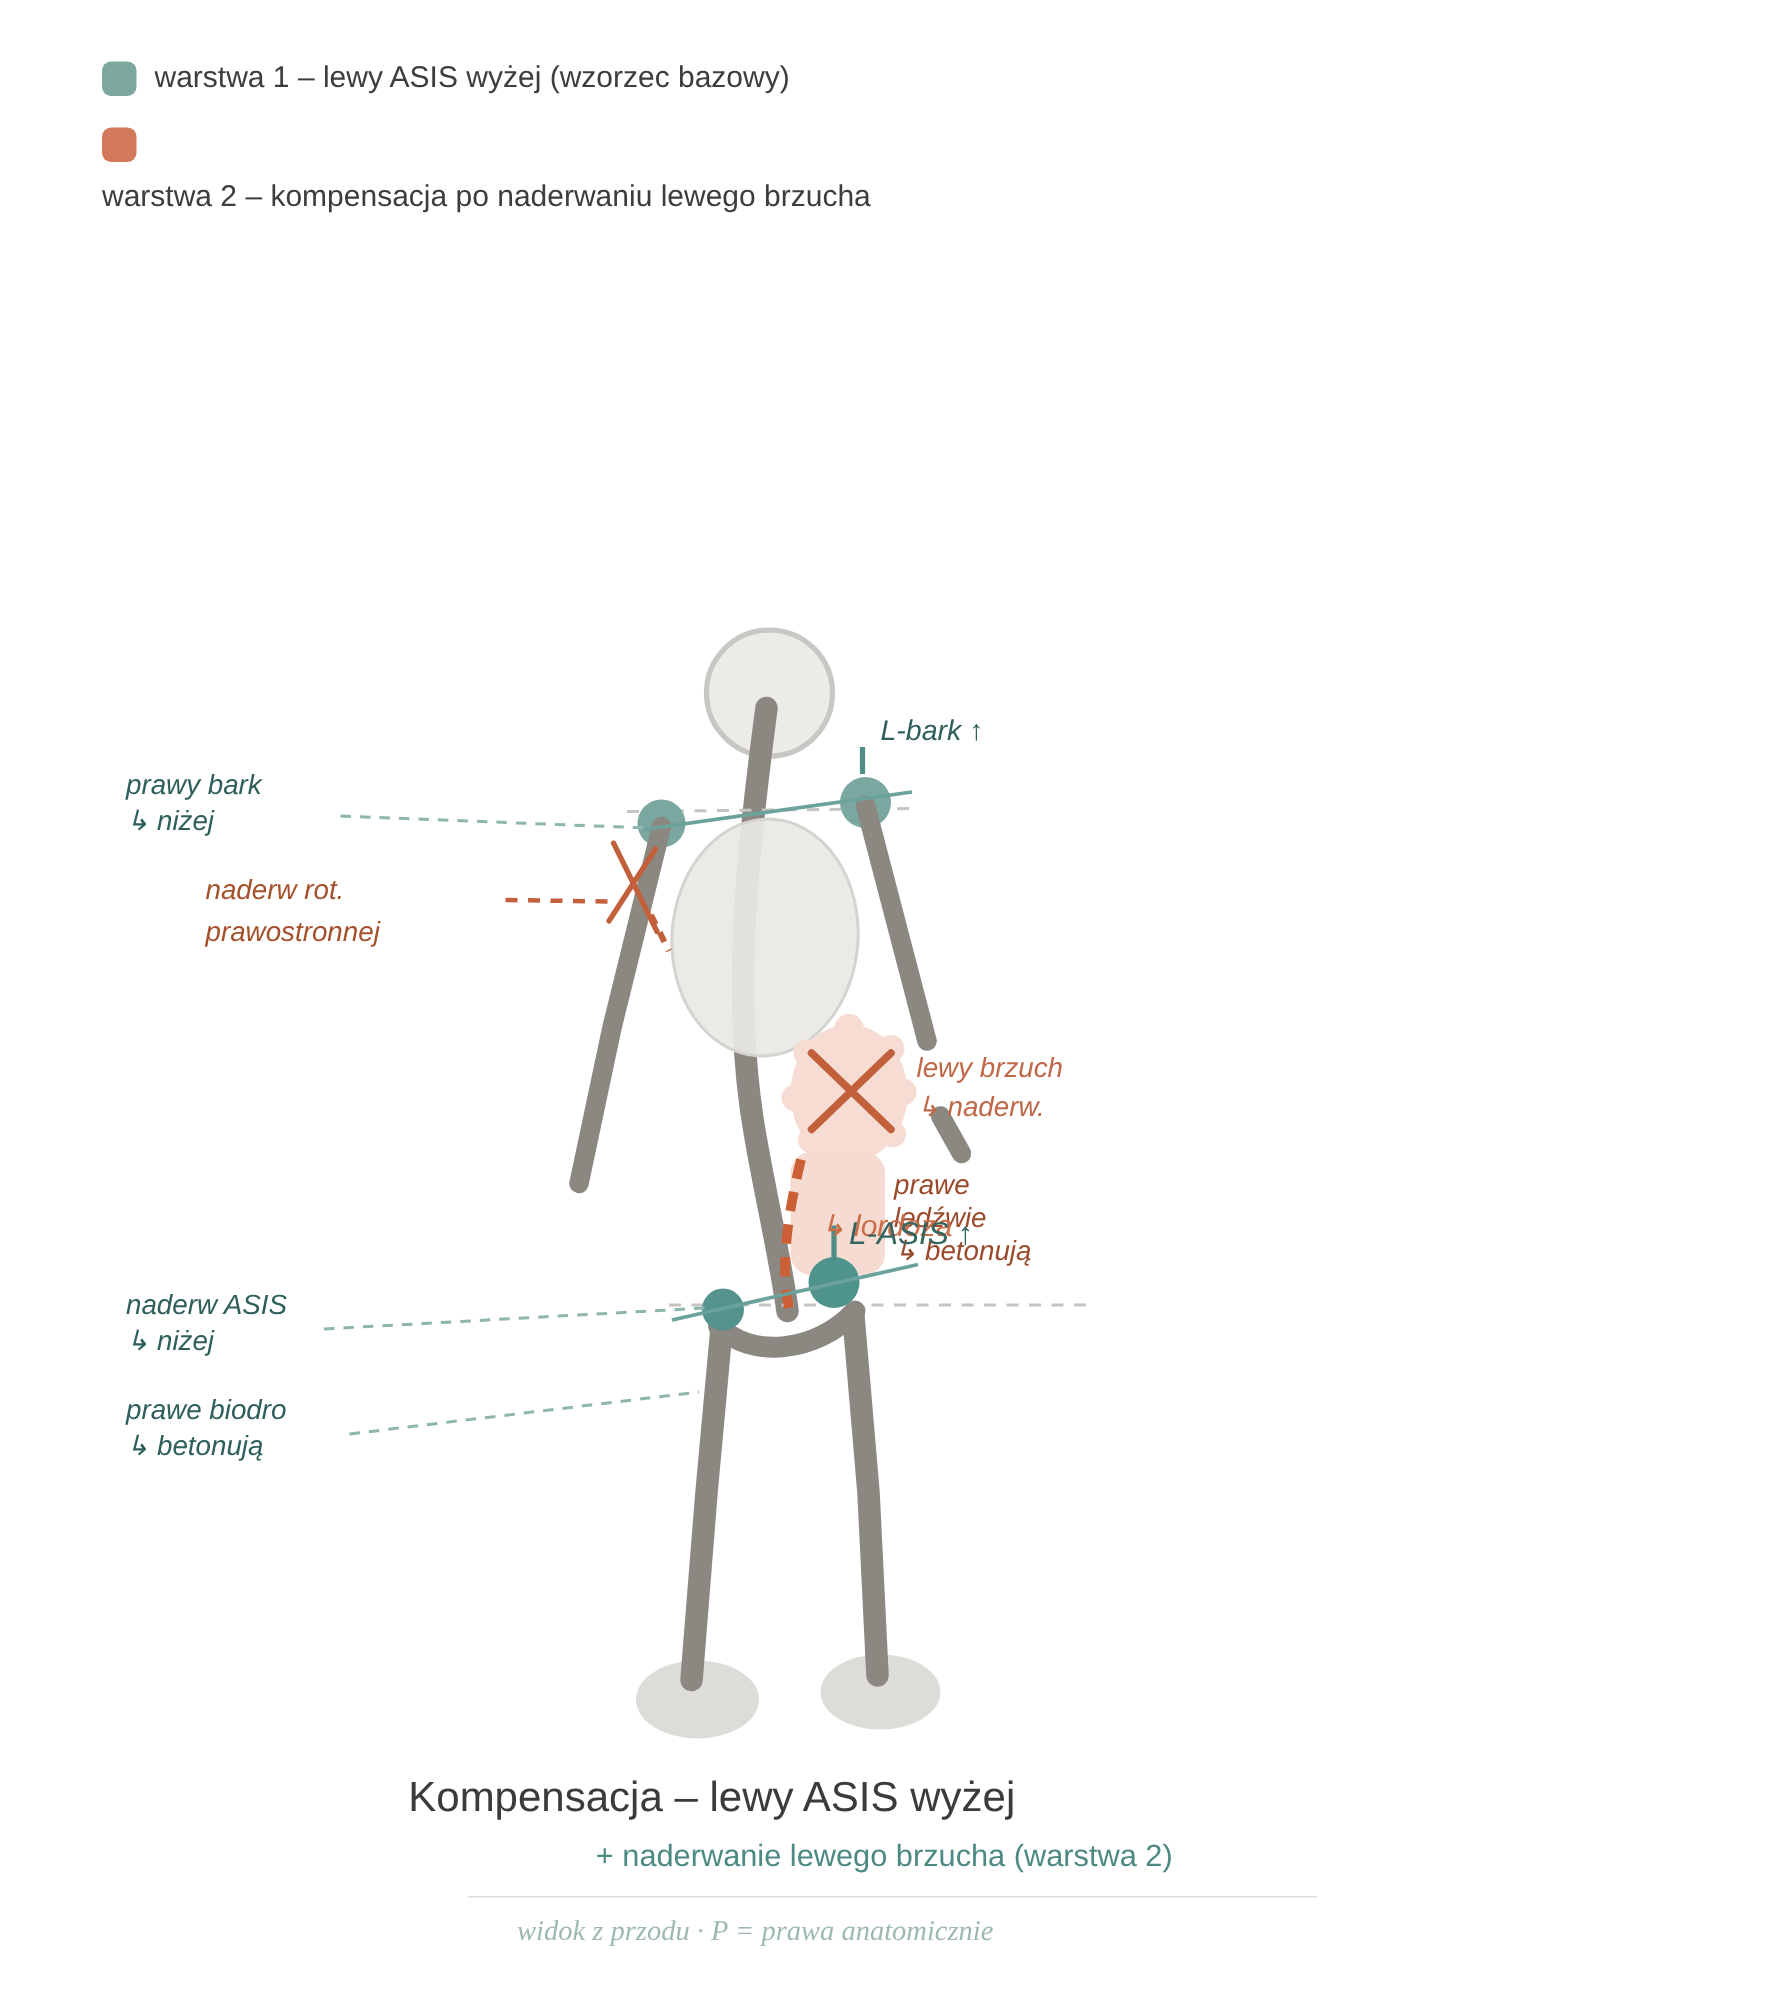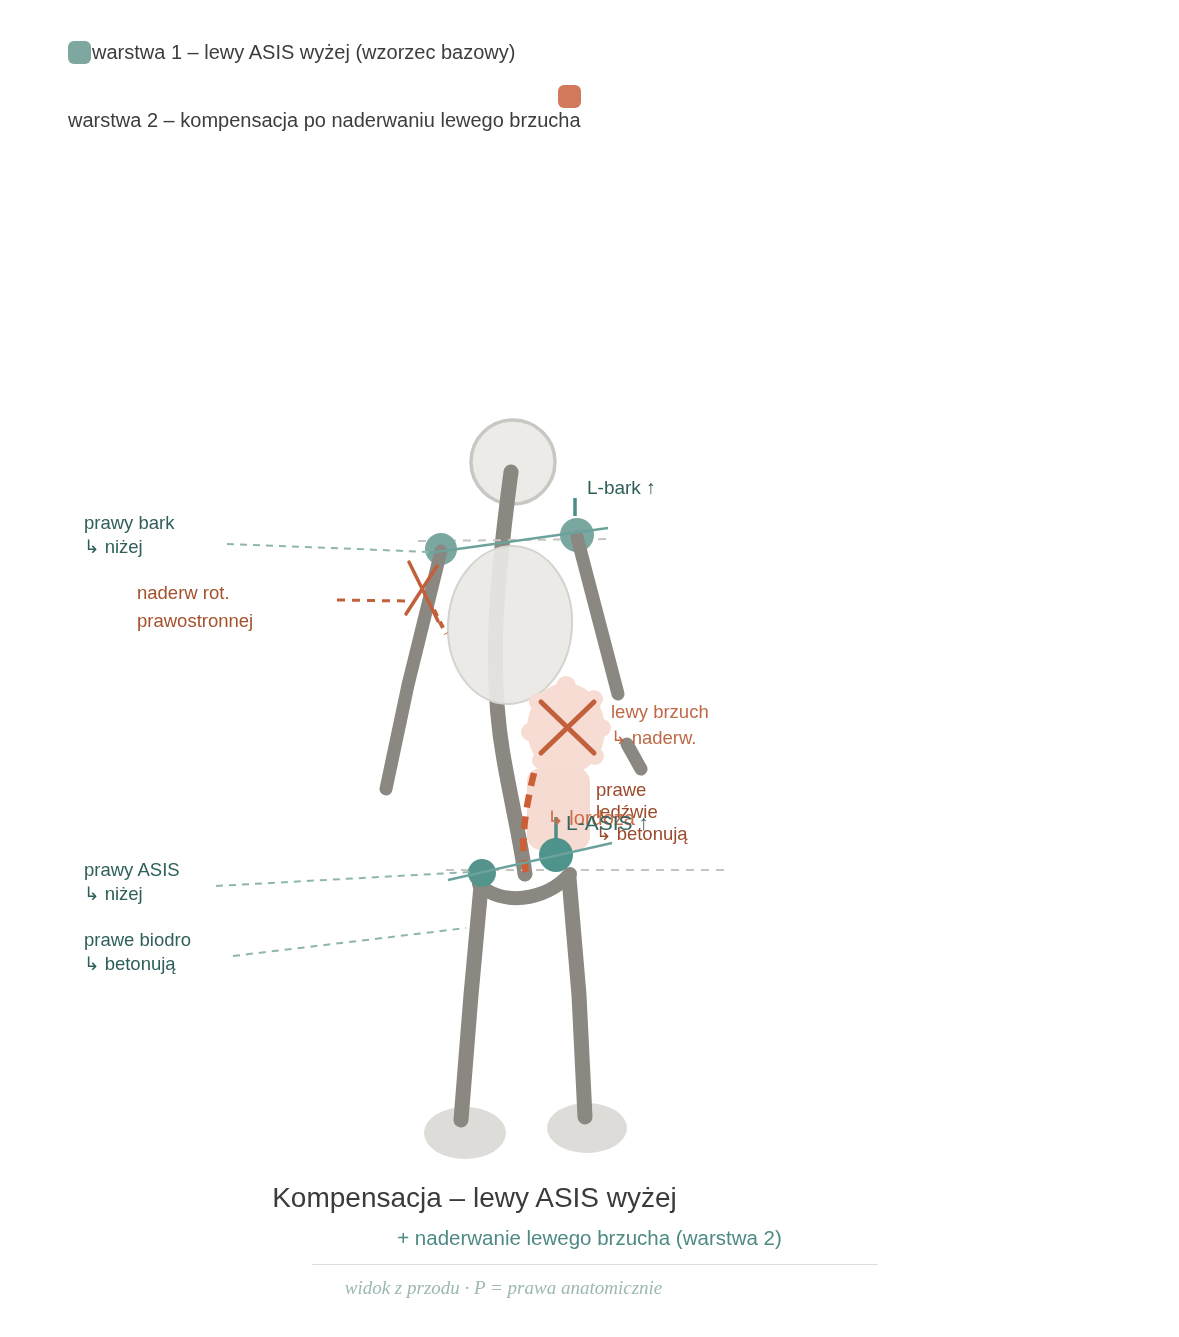--- a/index.html
+++ b/index.html
@@ -1,26 +1,26 @@
 <!DOCTYPE html>
 <html><head>
 <meta charset="utf-8">
 <style>
   html,body{margin:0;padding:0;}
   body{
     width:1179px;height:1337px;position:relative;background:#ffffff;
     font-family:"Liberation Sans",sans-serif;overflow:hidden;
   }
-  .legend-row{position:absolute;display:flex;align-items:flex-end;gap:1px;}
+  .legend-row{position:absolute;display:flex;align-items:flex-start;gap:12px;}
   .swatch{width:23px;height:23px;border-radius:6px;flex:0 0 auto;}
   .legend-label{font-size:20px;color:#3d3d3d;white-space:nowrap;}
 
   svg.fig{position:absolute;left:0;top:0;}
 
-  .ann{position:absolute;font-size:18.5px;line-height:24px;white-space:nowrap;}
+  .ann{position:absolute;font-size:18.5px;line-height:24px;white-space:nowrap;font-style:italic;}
   .teal{color:#2e5f5a;}
   .teal-strong{color:#35655f;}
   .orange{color:#bf6848;}
   .orange-light{color:#cb6e48;}
   .rust{color:#9c4a2c;}
   .brown{color:#a5512c;}
   .ann div{display:block;}
 
   .caption-title{position:absolute;left:0;top:1183px;width:949px;text-align:center;
     font-size:28px;line-height:30px;color:#3b3b3b;}
@@ -140,21 +140,21 @@
 
 <div class="ann orange-light" style="left:547px;top:806px;font-size:20px;">
   <span>↳ lordoza</span>
 </div>
 
 <div class="ann teal-strong" style="left:566px;top:811px;font-size:21px;">
   <span>L-ASIS ↑</span>
 </div>
 
 <div class="ann teal" style="left:84px;top:858px;">
-  <div>prawy ASIS</div>
+  <div>naderw ASIS</div>
   <div>↳ niżej</div>
 </div>
 
 <div class="ann teal" style="left:84px;top:928px;">
   <div>prawe biodro</div>
   <div>↳ betonują</div>
 </div>
 
 <div class="caption-title">Kompensacja – lewy ASIS wyżej</div>
 <div class="caption-subtitle">+ naderwanie lewego brzucha (warstwa 2)</div>

